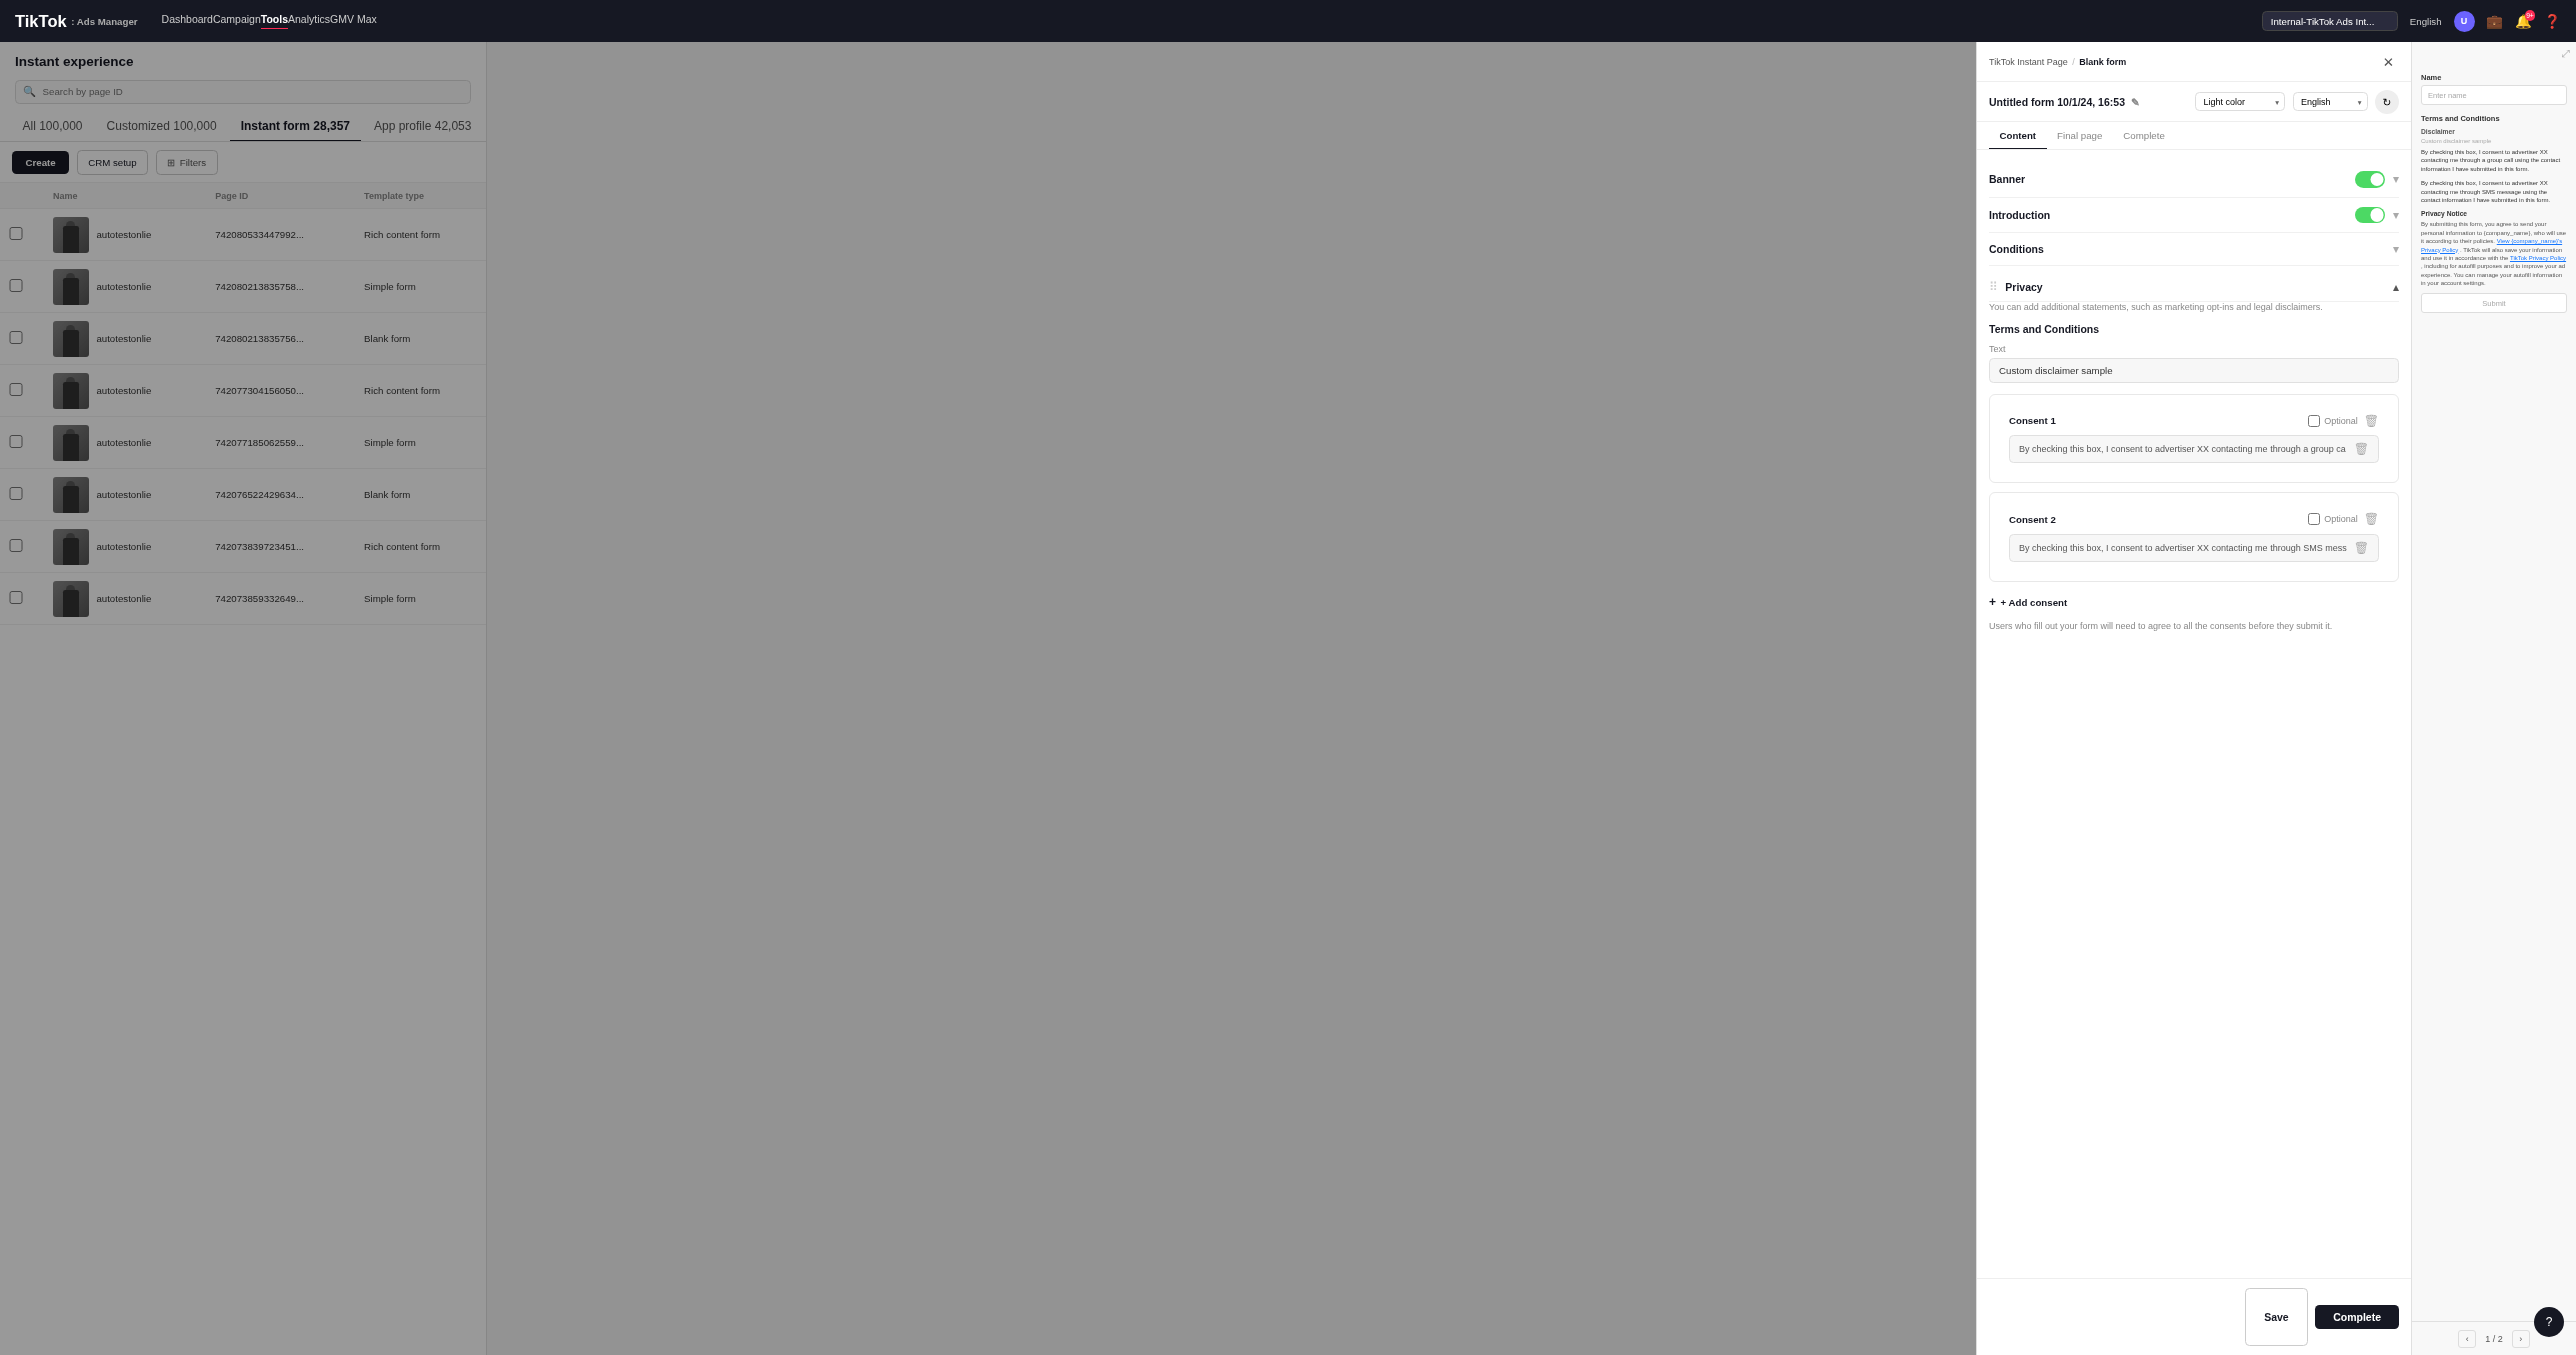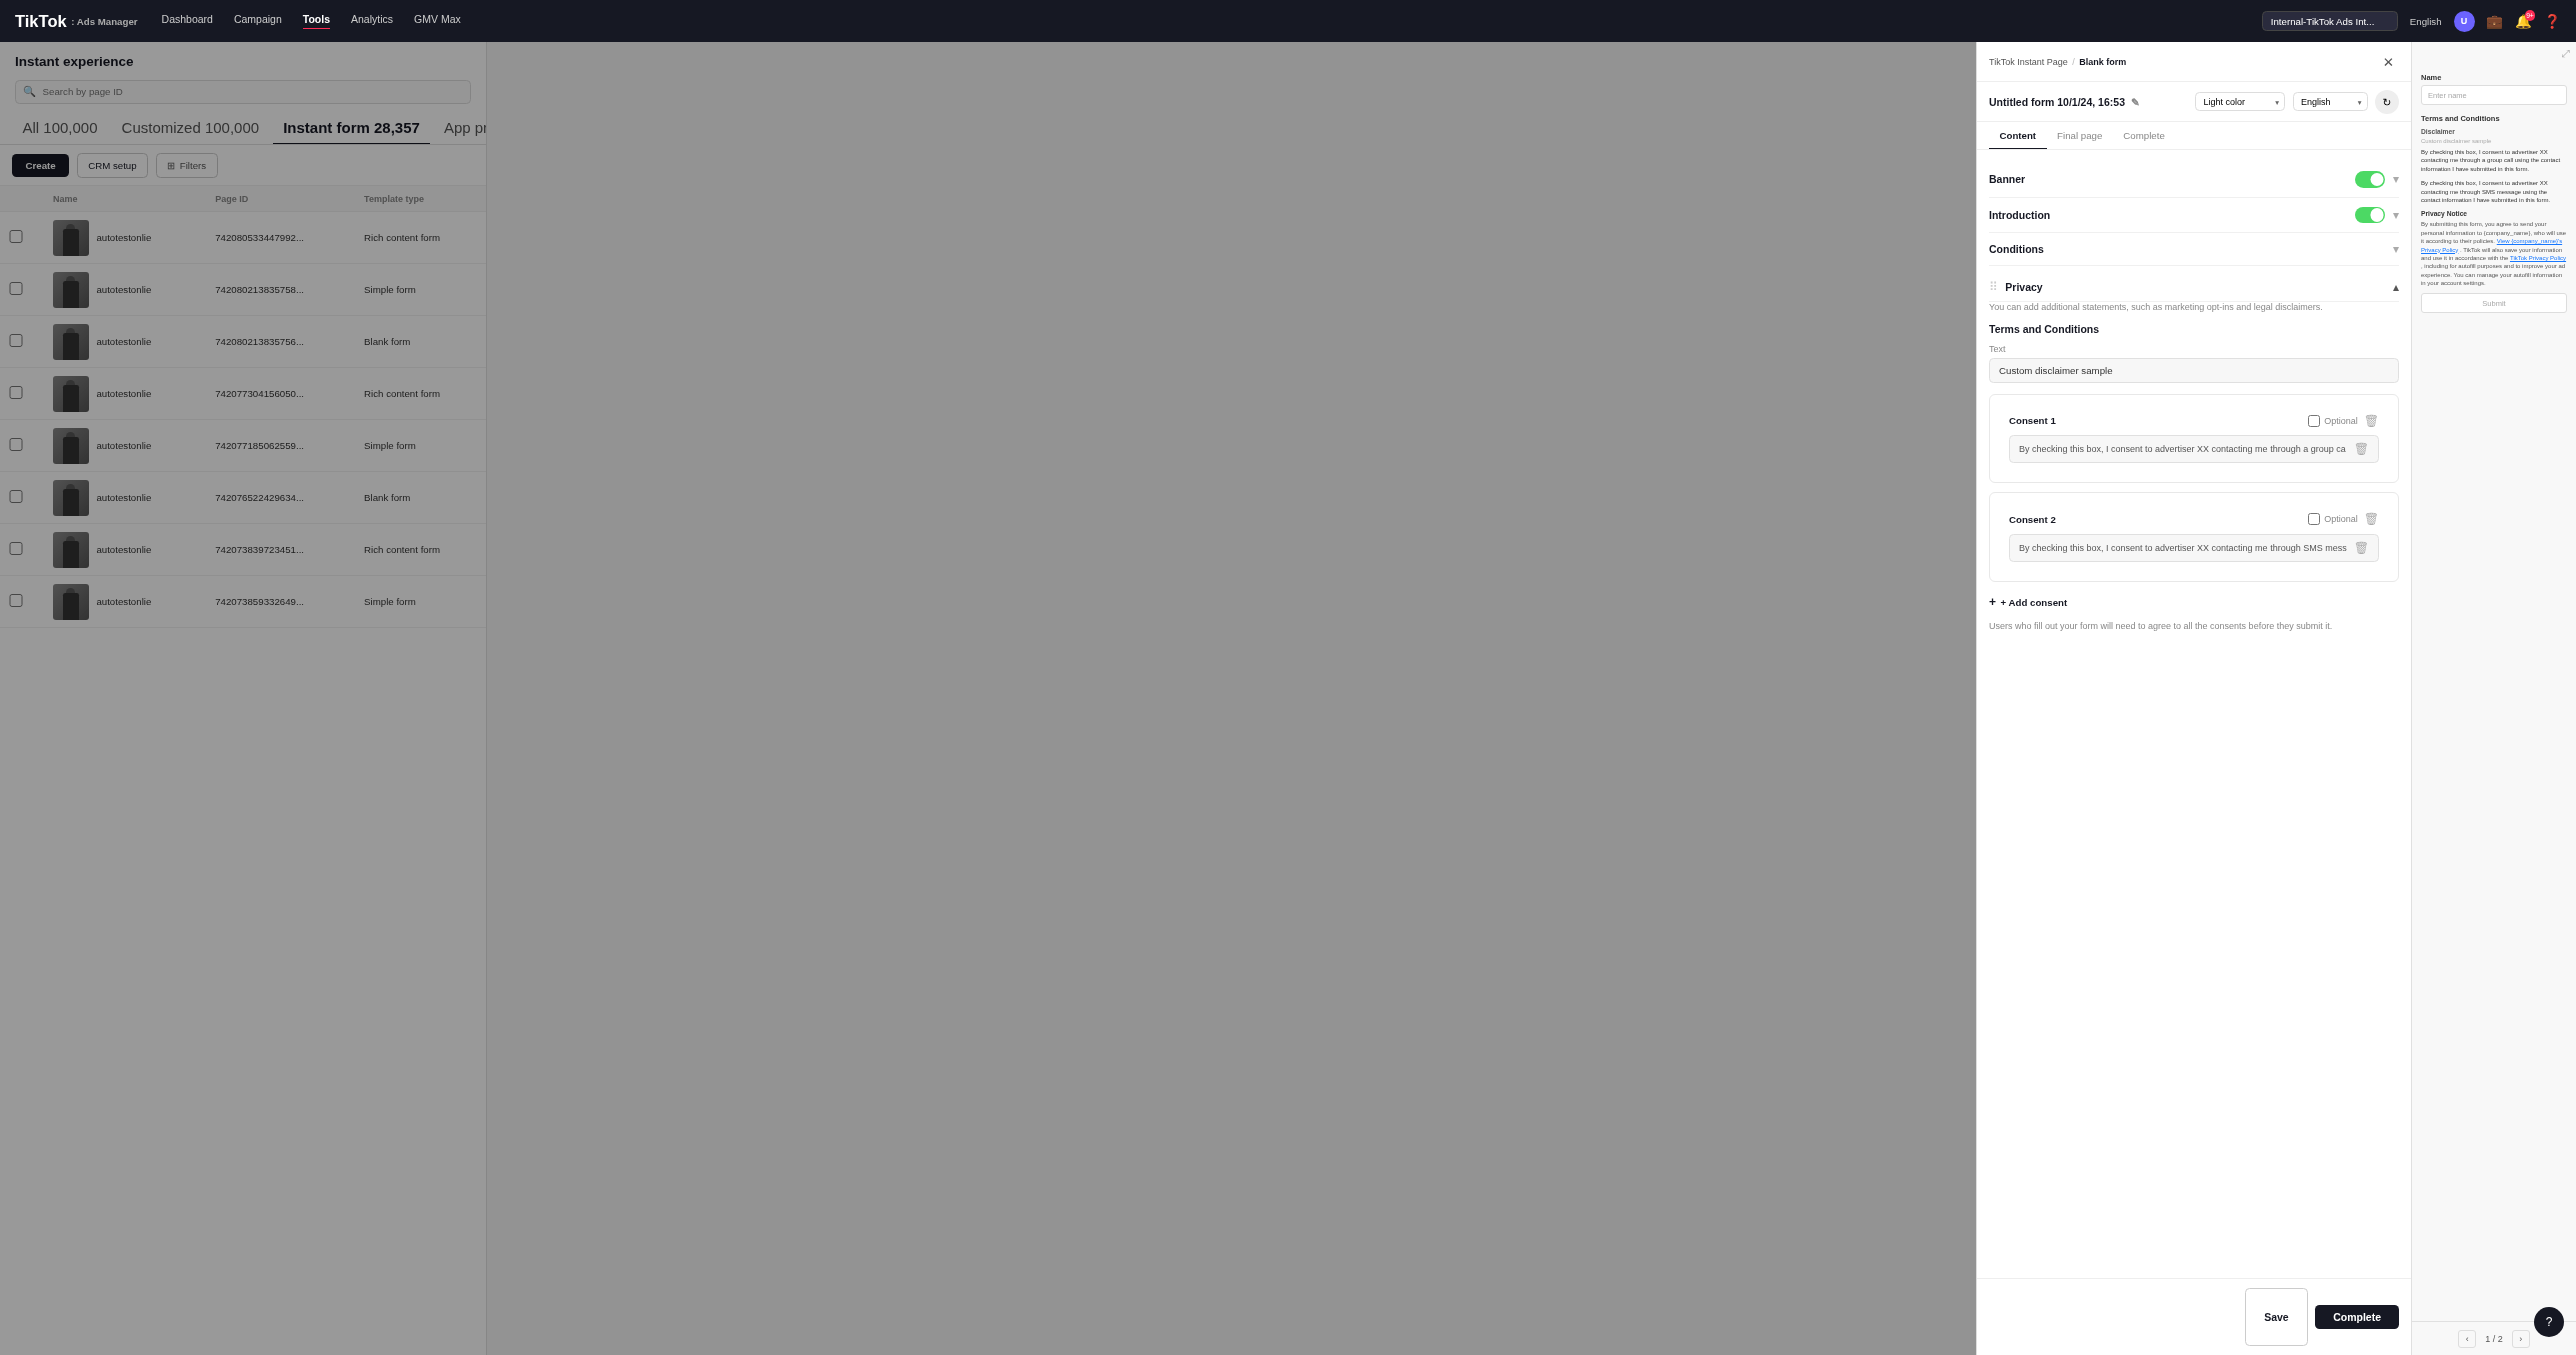--- a/index.html
+++ b/index.html
@@ -4,21 +4,21 @@
   <style>
     * { box-sizing: border-box; margin: 0; padding: 0; }
     body { font-family: -apple-system, BlinkMacSystemFont, 'Segoe UI', sans-serif; background: #f5f5f5; overflow: hidden; }
 
     
     .topnav {
       display: flex; align-items: center; background: #161823; color: #fff;
       height: 42px; padding: 0 15px; gap: 24px; position: relative; z-index: 100;
     }
     .topnav-logo { display: flex; align-items: center; gap: 4.5px; font-weight: 700; font-size: 11.2px; color: #fff; }
-    .topnav-links { display: flex; gap: 21px; }
+    .topnav-links { display: flex; }
     .topnav-links a { color: #ccc; text-decoration: none; font-size: 10.5px; }
     .topnav-links a.active { color: #fff; font-weight: 600; border-bottom: 1.5px solid #fe2c55; padding-bottom: 3px; }
     .topnav-right { margin-left: auto; display: flex; align-items: center; gap: 12px; }
     .topnav-select { background: #2a2b3d; border: 0.7px solid #444; border-radius: 4.5px; color: #fff; padding: 3.7px 21px 3.7px 7.5px; font-size: 9.7px; appearance: none; cursor: pointer; }
     .topnav-lang { color: #ccc; font-size: 9.7px; }
     .topnav-avatar { width: 21px; height: 21px; border-radius: 50%; background: #6c63ff; display: flex; align-items: center; justify-content: center; font-size: 9px; color: #fff; font-weight: 700; }
     .topnav-icon { color: #ccc; font-size: 13.5px; cursor: pointer; position: relative; }
     .notif-badge { position: absolute; top: -3px; right: -3px; background: #fe2c55; border-radius: 50%; width: 10.5px; height: 10.5px; font-size: 6.7px; display: flex; align-items: center; justify-content: center; color: #fff; }
 
     
@@ -27,21 +27,21 @@
     
     .left-panel { width: 487px; background: #fff; display: flex; flex-direction: column; border-right: 0.7px solid #e0e0e0; }
     .left-header { padding: 12px 15px 7.5px; }
     .left-header h2 { font-size: 13.5px; font-weight: 700; color: #161823; margin-bottom: 10.5px; }
     .search-bar { display: flex; align-items: center; border: 0.7px solid #ddd; border-radius: 4.5px; padding: 4.5px 7.5px; gap: 6px; background: #fafafa; }
     .search-bar input { border: none; background: transparent; flex: 1; font-size: 9.7px; outline: none; color: #555; }
     .search-icon { color: #999; font-size: 10.5px; }
 
     
     .tabs-bar { display: flex; border-bottom: 0.7px solid #e0e0e0; padding: 0 12px; overflow-x: auto; gap: 3px; }
-    .tab-item { padding: 7.5px 10.5px; font-size: 15px; color: #555; cursor: pointer; white-space: nowrap; border-bottom: 1.5px solid transparent; }
+    .tab-item { padding: 7.5px 10.5px; font-size: 12px; color: #555; cursor: pointer; white-space: nowrap; border-bottom: 1.5px solid transparent; }
     .tab-item.active { color: #161823; font-weight: 600; border-bottom: 1.5px solid #161823; }
 
     
     .action-bar { display: flex; align-items: center; padding: 7.5px 12px; gap: 7.5px; border-bottom: 0.7px solid #eee; }
     .btn-create { background: #161823; color: #fff; border: none; border-radius: 4.5px; padding: 6px 13.5px; font-size: 9.7px; cursor: pointer; font-weight: 600; }
     .btn-crm { background: #fff; color: #161823; border: 0.7px solid #ccc; border-radius: 4.5px; padding: 6px 10.5px; font-size: 9.7px; cursor: pointer; }
     .btn-filter { background: #fff; color: #555; border: 0.7px solid #ccc; border-radius: 4.5px; padding: 6px 10.5px; font-size: 9.7px; cursor: pointer; display: flex; align-items: center; gap: 4.5px; }
 
     
     .table-container { flex: 1; overflow-y: auto; }

